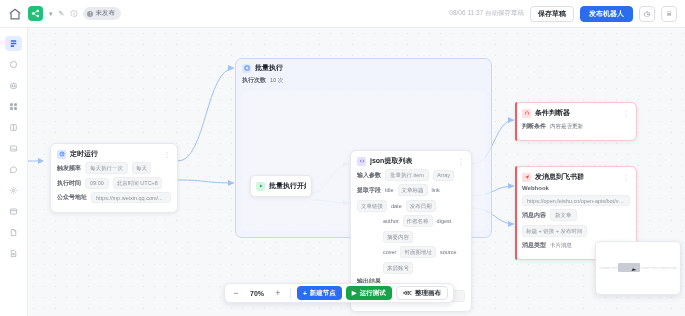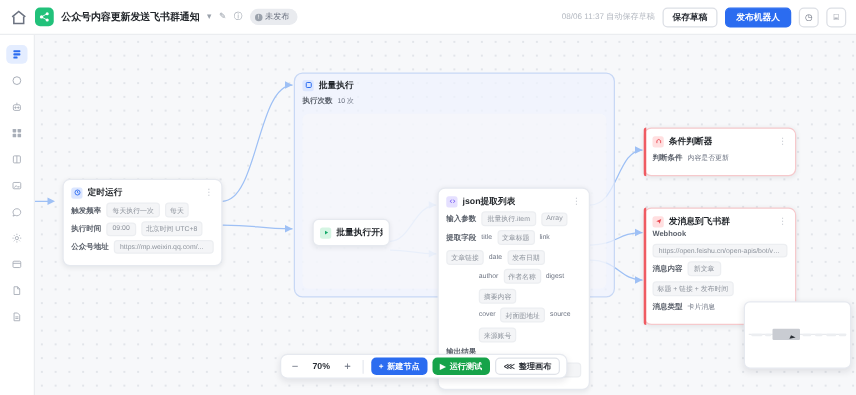--- a/index.html
+++ b/index.html
@@ -279,21 +279,20 @@
         </svg>
       </div>
       <div class="app-logo">
         <svg viewBox="0 0 16 16" fill="#fff">
           <circle cx="12" cy="3.5" r="2.2"></circle>
             <circle cx="12" cy="12.5" r="2.2"></circle>
             <circle cx="4" cy="8" r="2.4"></circle>
           <path d="M5.6 7L10.6 4.2M5.6 9L10.6 11.8" stroke="#fff" stroke-width="1.2"></path>
         </svg>
       </div>
-      <span class="doc-title">公众号内容更新发送飞书群通知</span>
       <span class="hd-icn">▾</span>
       <span class="hd-icn">✎</span>
       <span class="hd-icn">ⓘ</span>
       <span class="badge-draft">
         <span class="badge-dot">!</span>
         <span>未发布</span>
       </span>
     </div>
     <div class="hd-right">
       <span class="autosave">08/06 11:37 自动保存草稿</span>

